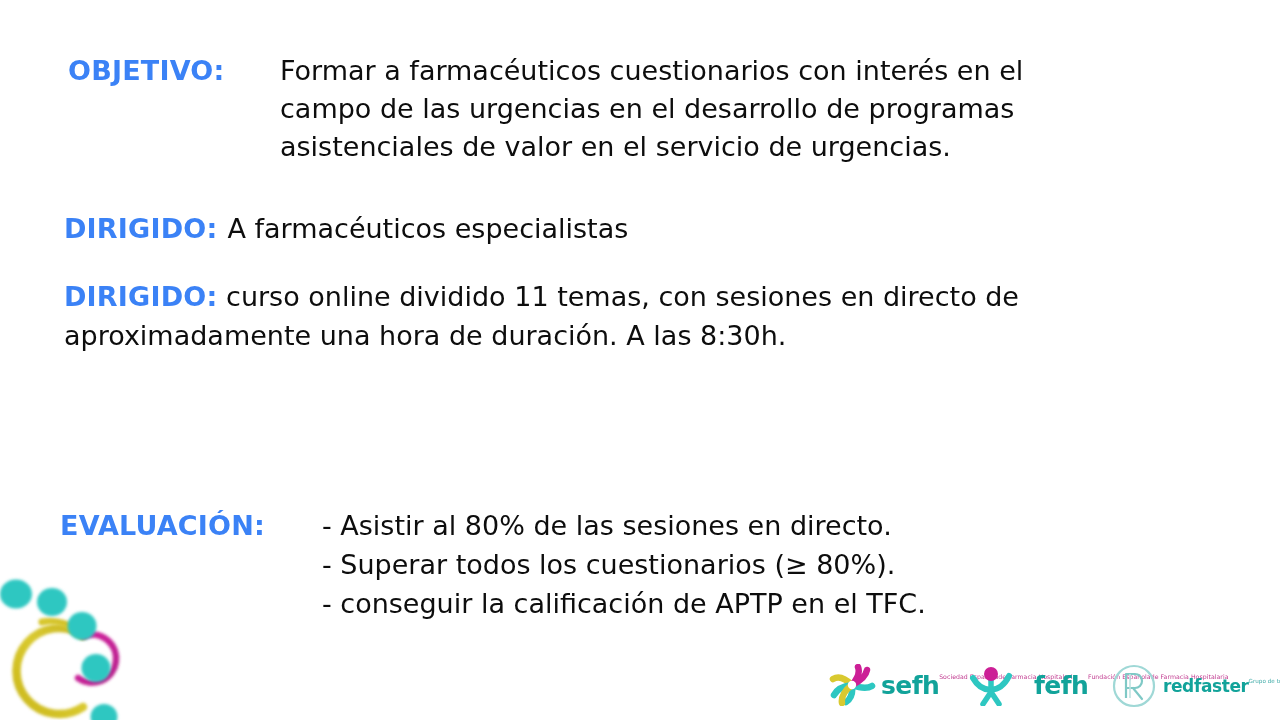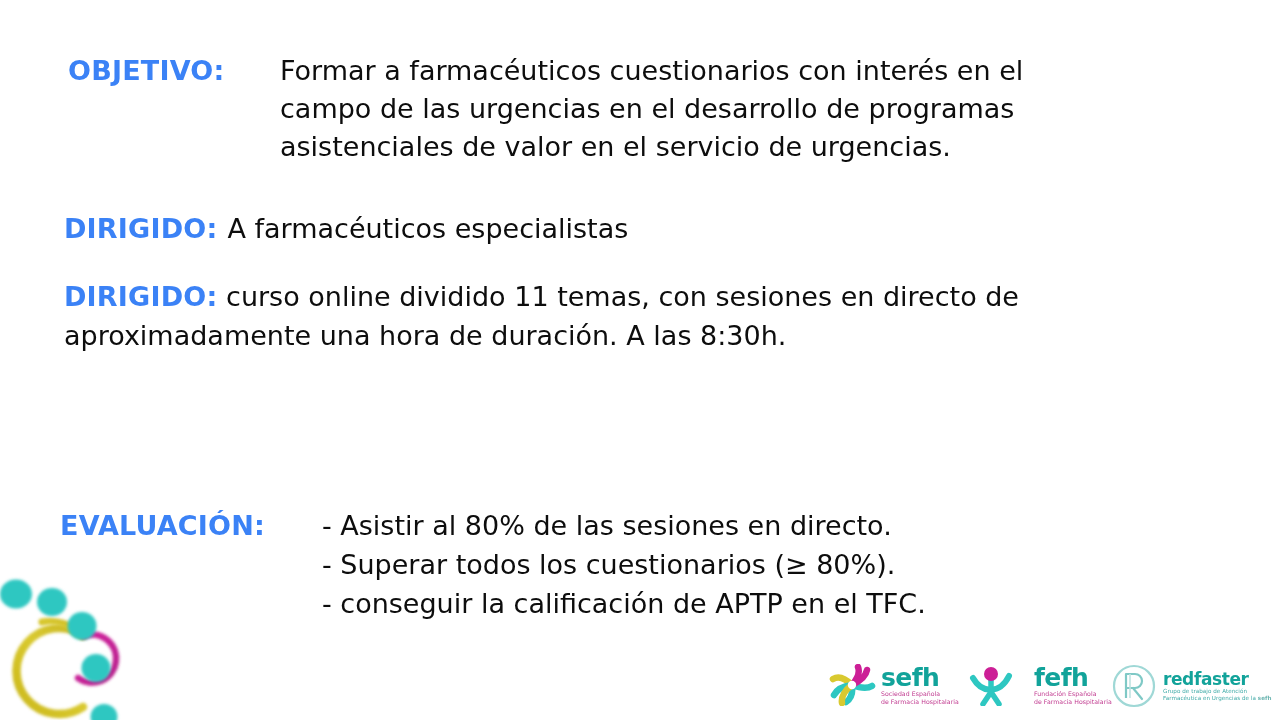--- a/index.html
+++ b/index.html
@@ -85,21 +85,21 @@
   }
 
   
   .logo {
     position: absolute;
     display: flex;
     align-items: center;
   }
   .logo-text {
     display: flex;
-    flex-direction: column;
+    flex-direction: row;
     justify-content: flex-start;
   }
   .logo-word {
     font-family: "DejaVu Sans", "Liberation Sans", sans-serif;
     font-weight: bold;
     color: #12a39a;
     line-height: 1;
     letter-spacing: -0.6px;
   }
   .logo-sub {

